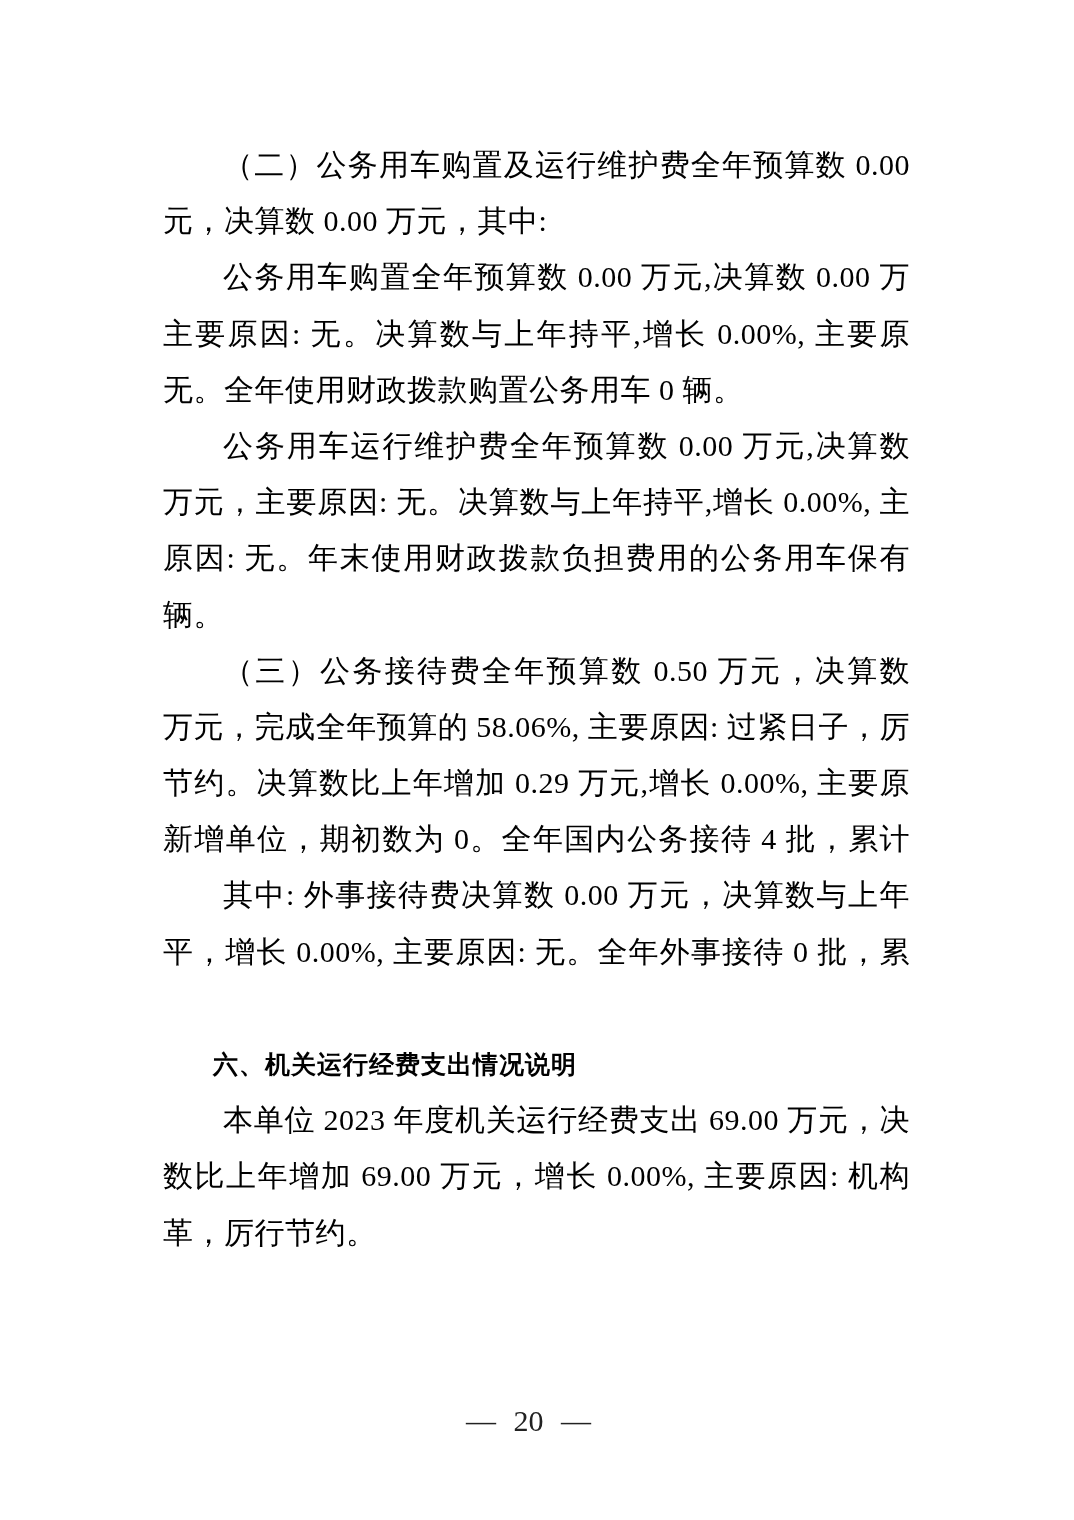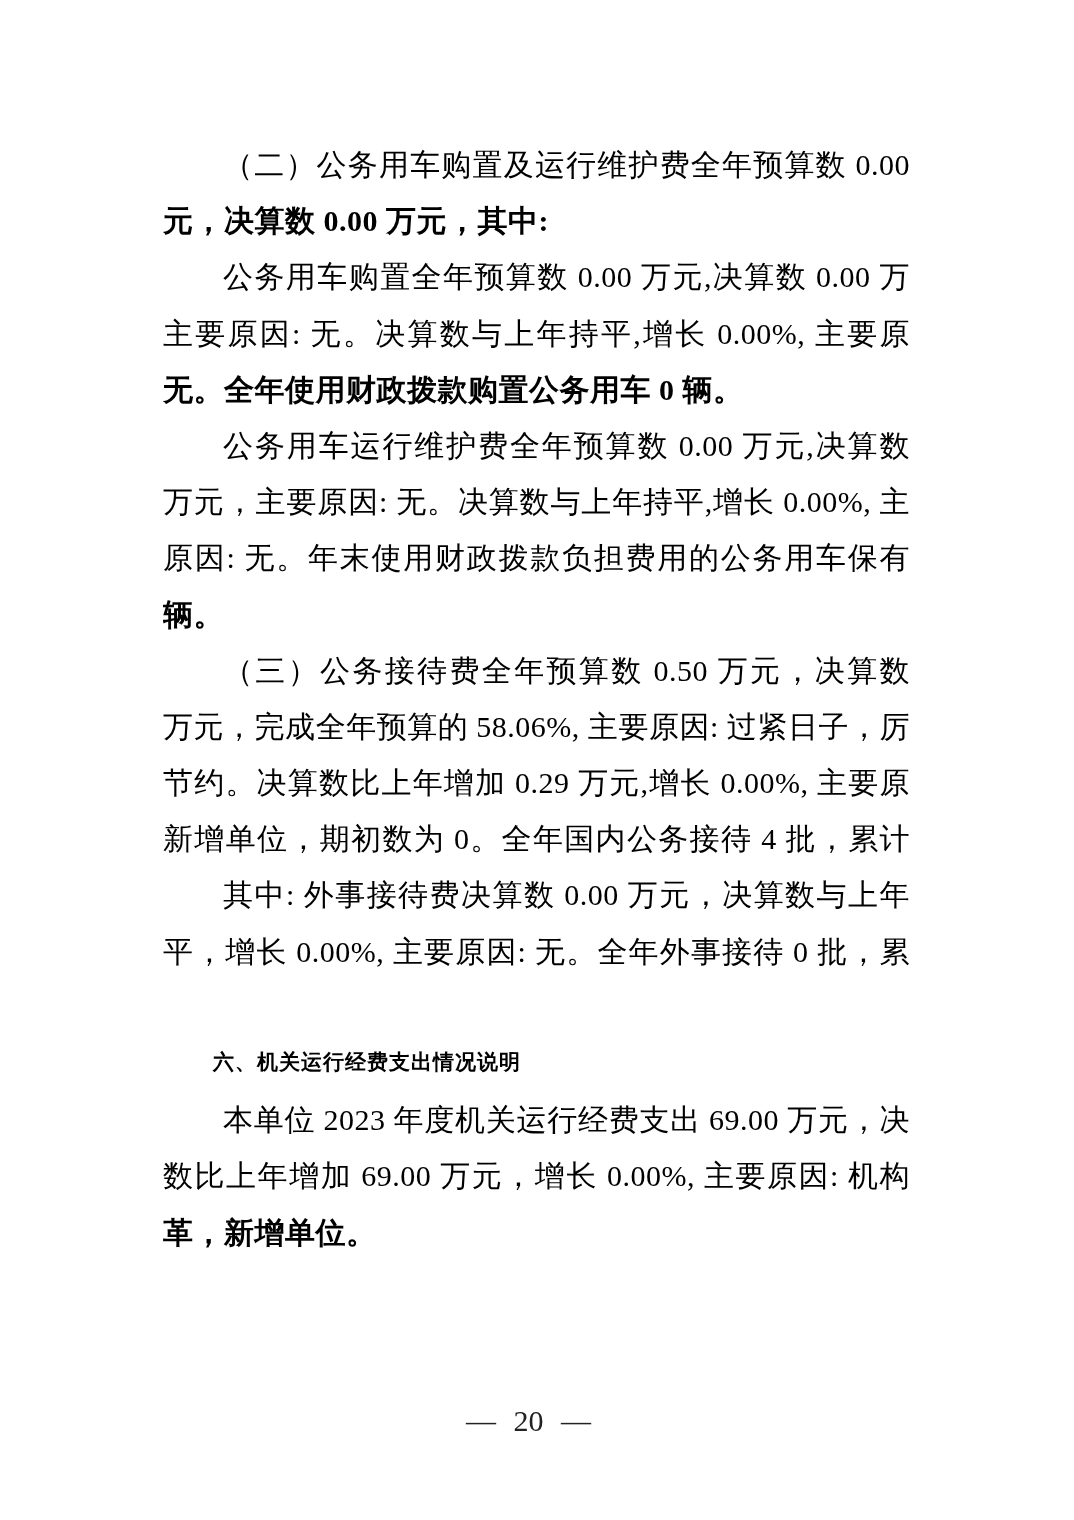--- a/index.html
+++ b/index.html
@@ -29,35 +29,34 @@
     letter-spacing: 0.5px;
     overflow: hidden;
     text-align: justify;
     text-align-last: justify;
     text-justify: inter-character;
     white-space: pre-wrap;
   }
   .line.last {
     text-align: right;
     text-align-last: left;
-    font-weight: bold;
   }
   .line.indent {
     padding-left: 60px;
   }
   .blank-line {
     height: 56.2px;
   }
   .heading-line {
     height: 56.2px;
     line-height: 56.2px;
     padding-left: 50px;
-    font-family: Liberation Mono, monospace;
+    font-family: Liberation Sans, sans-serif;
     font-weight: bold;
-    font-size: 21px;
+    font-size: 25px;
     letter-spacing: 1px;
     text-align: left;
     overflow: hidden;
   }
   .page-footer {
     position: absolute;
     left: 0;
     right: 17px;
     top: 1404px;
     text-align: center;
@@ -102,21 +101,21 @@
       <div class="line">平，增长 0.00%, 主要原因: 无。全年外事接待 0 批，累计</div>
     </div>
 
     <div class="blank-line"></div>
 
     <div class="heading-line">六、机关运行经费支出情况说明</div>
 
     <div>
       <div class="line indent">本单位 2023 年度机关运行经费支出 69.00 万元，决算</div>
       <div class="line">数比上年增加 69.00 万元，增长 0.00%, 主要原因: 机构改</div>
-      <div class="line last">革，新增单位。</div>
+      <div class="line last">革，厉行节约。</div>
     </div>
 
   </div>
 
   <div class="page-footer">
     <span>— 20 —</span>
   </div>
 </div>
 
 </body></html>

